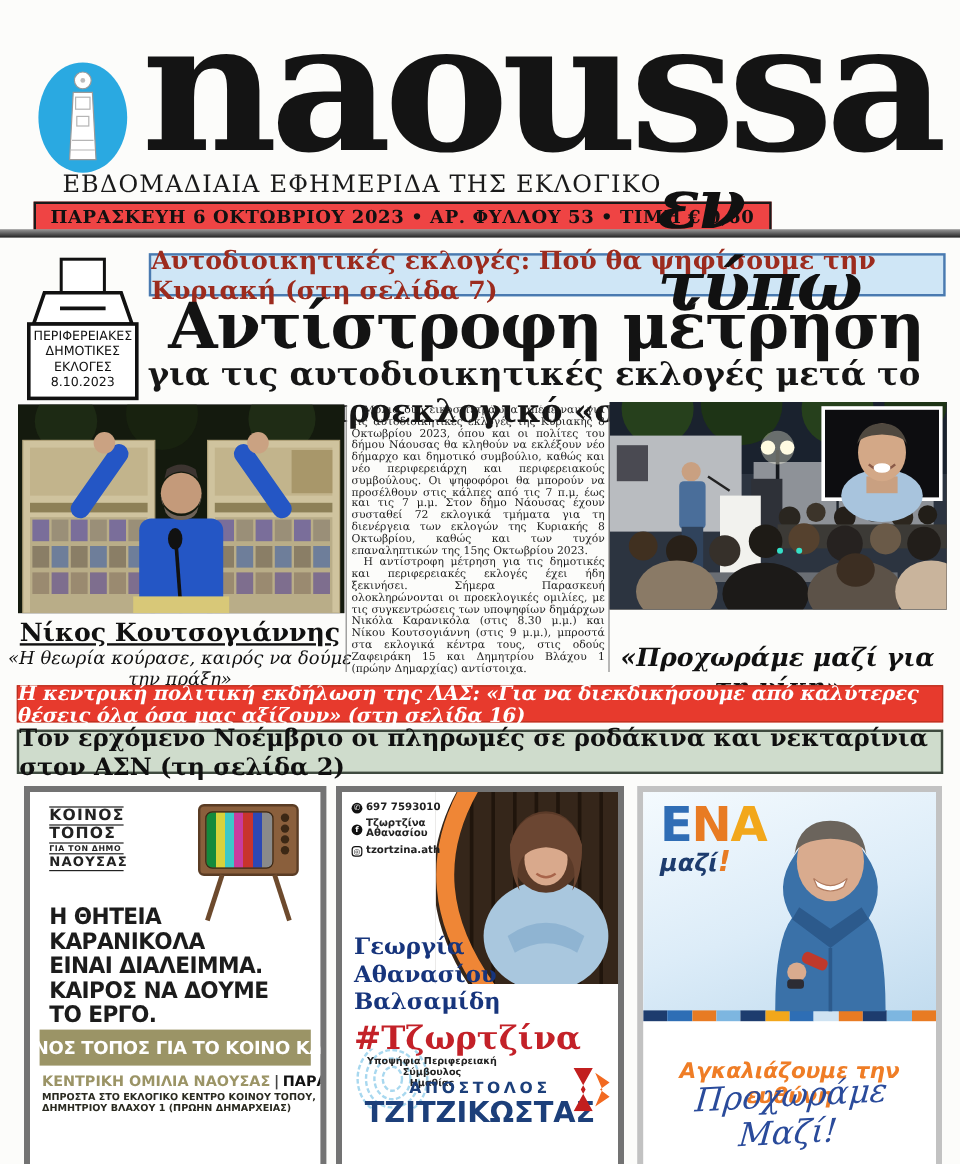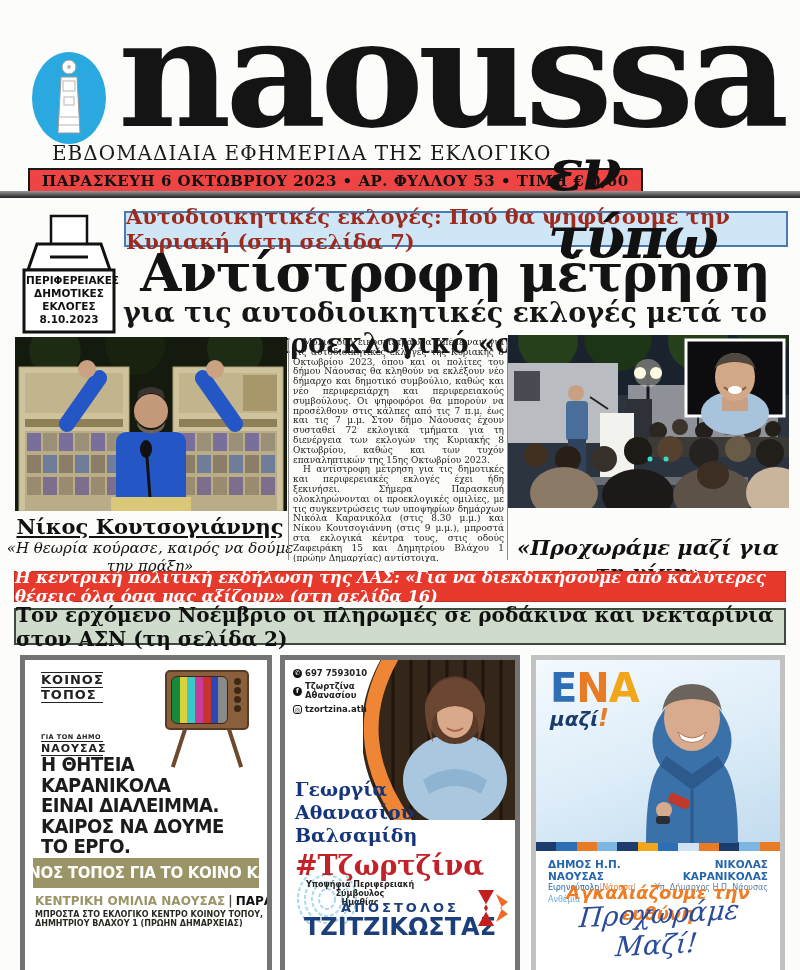--- a/index.html
+++ b/index.html
@@ -11,21 +11,21 @@
   .logo-oval { position:absolute; left:32px; top:52px; width:74px; height:92px; background:#2aa9e1; border-radius:50%; display:flex; align-items:center; justify-content:center; }
   .nameplate { position:absolute; left:118px; top:-2px; font-size:150px; line-height:1; font-weight:bold; letter-spacing:-6px; color:#141414; transform:scaleX(1.04); transform-origin:left; }
   .tagline { position:absolute; left:52px; top:141px; font-size:20px; letter-spacing:1px; color:#1a1a1a; }
   .issue-bar { position:absolute; left:28px; top:168px; background:#ef4444; border:2px solid #1a1a1a; padding:2px 12px; font-size:15px; font-weight:bold; letter-spacing:0.5px; color:#111; }
   .edition-script { position:absolute; left:548px; top:136px; font-size:58px; font-weight:bold; font-style:italic; letter-spacing:-2px; color:#111; z-index:3; }
   .mast-rule { position:absolute; left:0; top:191px; width:800px; height:7px; background:linear-gradient(#999,#222); }
 
   
   .top-banner { position:absolute; left:124px; top:211px; width:664px; height:36px; background:#cfe6f6; border:2px solid #4a7ab0; display:flex; align-items:center; justify-content:center; font-size:21px; font-weight:bold; color:#9c2b1e; }
   .ballot { position:absolute; left:14px; top:214px; width:110px; height:122px; }
-  .ballot-text { position:absolute; left:12px; top:60px; width:86px; text-align:center; font-family:"DejaVu Sans","Liberation Sans",sans-serif; font-size:10.5px; font-weight:bold; line-height:13px; color:#111; }
+  .ballot-text { position:absolute; left:12px; top:60px; width:86px; text-align:center; font-family:"DejaVu Sans","Liberation Sans",sans-serif; font-size:10.5px; font-weight:normal; line-height:13px; color:#111; }
 
   
   .headline { position:absolute; left:120px; top:241px; width:670px; text-align:center; font-size:53px; font-weight:bold; letter-spacing:-1px; color:#131313; }
   .subheadline { position:absolute; left:100px; top:297px; width:690px; text-align:center; font-size:27px; font-weight:bold; color:#161616; }
 
   
   .photo { position:absolute; overflow:hidden; background:#202020; }
   .photo-left { left:15px; top:337px; width:272px; height:174px; }
   .photo-right { left:508px; top:335px; width:281px; height:173px; }
   .vrule { position:absolute; width:1px; background:#8a8a8a; top:338px; height:222px; }
@@ -39,21 +39,21 @@
   .green-banner { position:absolute; left:14px; top:608px; width:772px; height:37px; background:#cfdccc; border:2px solid #3f4a3f; display:flex; align-items:center; justify-content:center; color:#101010; font-weight:bold; font-size:20px; }
 
   
   .ad { position:absolute; top:655px; height:324px; background:#fff; border:5px solid #737373; overflow:hidden; }
 
   
   .ad1 { left:20px; width:252px; }
   .kt-logo { position:absolute; left:16px; top:12px; font-family:"DejaVu Sans","Liberation Sans",sans-serif; font-weight:bold; color:#222; }
   .kt-logo .l1,.kt-logo .l2 { font-size:13px; letter-spacing:1px; border-bottom:1.5px solid #222; line-height:14px; width:62px; }
   .kt-logo .l1 { border-top:1.5px solid #222; }
-  .kt-logo .l3 { font-size:6.5px; letter-spacing:0.5px; line-height:8px;margin-top:30px; }
+  .kt-logo .l3 { font-size:6.5px; letter-spacing:0.5px; line-height:8px; }
   .kt-logo .l4 { font-size:11px; letter-spacing:1px; border-top:1.5px solid #222; border-bottom:1.5px solid #222; line-height:13px; width:62px; }
   .tv { position:absolute; right:12px; top:10px; width:96px; height:100px; }
   .tv-body { position:absolute; left:6px; top:0; width:84px; height:60px; background:#8a5f3c; border:2px solid #5a3c24; border-radius:5px; display:flex; padding:4px; gap:3px; }
   .tv-screen { flex:1; border-radius:6px; border:1px solid #3c2815; background:linear-gradient(90deg,#158a3c 0 14%,#d8d23c 14% 28%,#3cc8c8 28% 42%,#c83c9e 42% 56%,#c8342c 56% 70%,#2c48b4 70% 84%,#8a8a8a 84% 100%); }
   .tv-panel { width:12px; display:flex; flex-direction:column; gap:2px; align-items:center; padding-top:2px; }
   .tv-knob { width:7px; height:7px; border-radius:50%; background:#3c2815; }
   .tv-leg { position:absolute; top:58px; width:4px; height:40px; background:#6d4a2d; }
   .tv-leg.a { left:18px; transform:rotate(18deg); }
   .tv-leg.b { right:18px; transform:rotate(-18deg); }
   .kt-headline { position:absolute; left:16px; top:94px; font-family:"DejaVu Sans","Liberation Sans",sans-serif; font-weight:bold; font-size:19px; line-height:20.5px; letter-spacing:-0.5px; color:#1c1c1c; transform:scaleX(0.95); transform-origin:left; }
@@ -420,27 +420,17 @@
         <span style="background:#7db6e0"></span>
         <span style="background:#1d3c6e"></span>
         <span style="background:#f2a71b"></span>
         <span style="background:#2e6eb5"></span>
         <span style="background:#cfe3f2"></span>
         <span style="background:#e87b23"></span>
         <span style="background:#1d3c6e"></span>
         <span style="background:#7db6e0"></span>
         <span style="background:#e87b23"></span>
     </div>
-    <div class="ena-names">
-      <div class="ena-col">
-        <div class="ena-org">ΔΗΜΟΣ Η.Π. ΝΑΟΥΣΑΣ</div>
-        <div class="ena-sub"><span>Ειρηνούπολη</span><span class="sp">|</span><span class="p2">Νάουσα</span><span class="sp">|</span><span class="p3">Ανθέμια</span></div>
-      </div>
-      <div class="ena-col" style="text-align:right;">
-        <div class="ena-org">ΝΙΚΟΛΑΣ ΚΑΡΑΝΙΚΟΛΑΣ</div>
-        <div class="ena-sub2">Υπ. Δήμαρχος Η.Π. Νάουσας</div>
-      </div>
-    </div>
     <div class="ena-slogan">Αγκαλιάζουμε την ευθύνη</div>
     <div class="ena-sign serif">Προχωράμε Μαζί!</div>
   </div>
 
 </div>
 
 </body></html>

